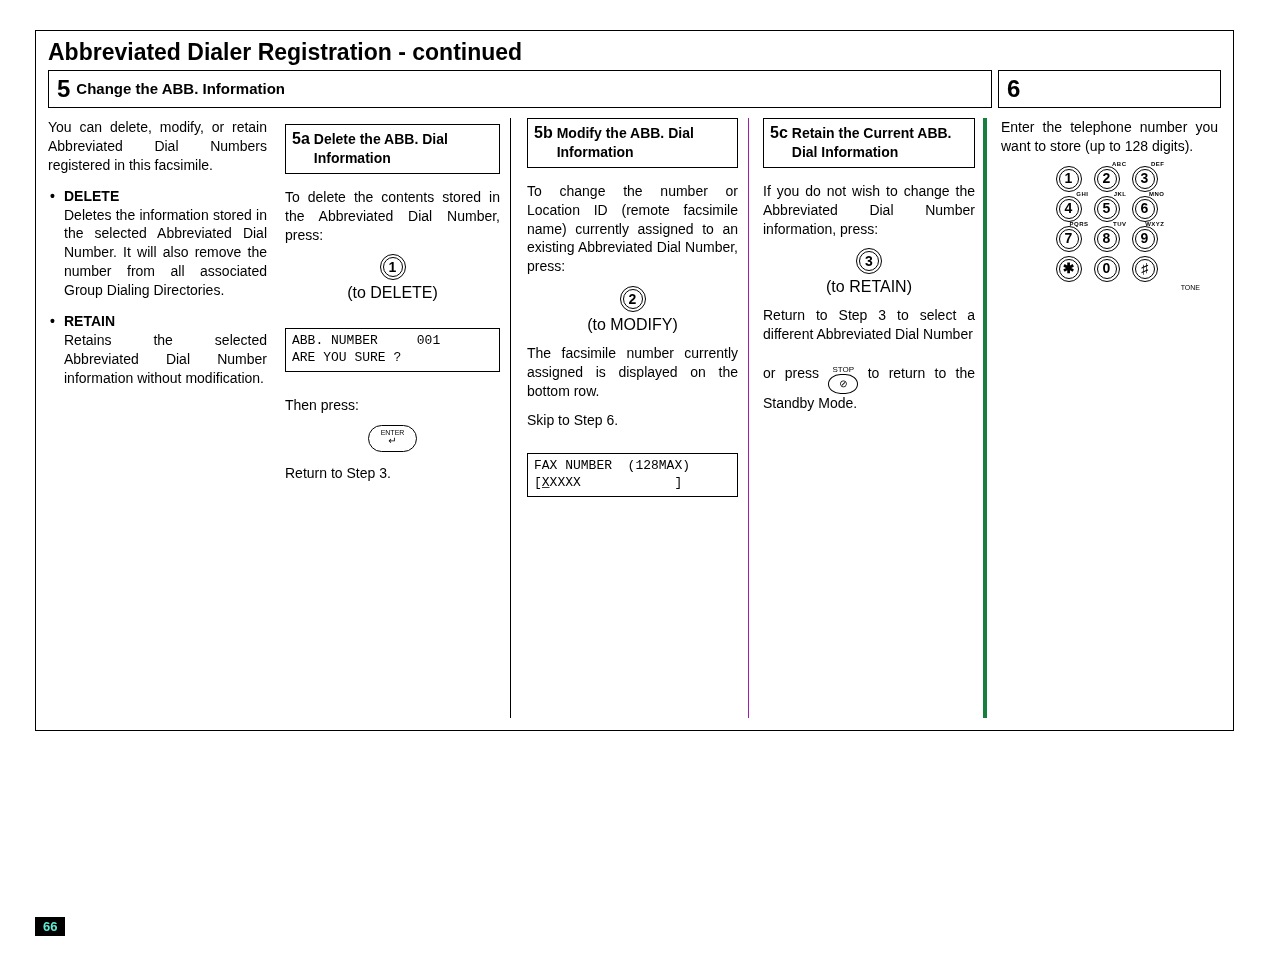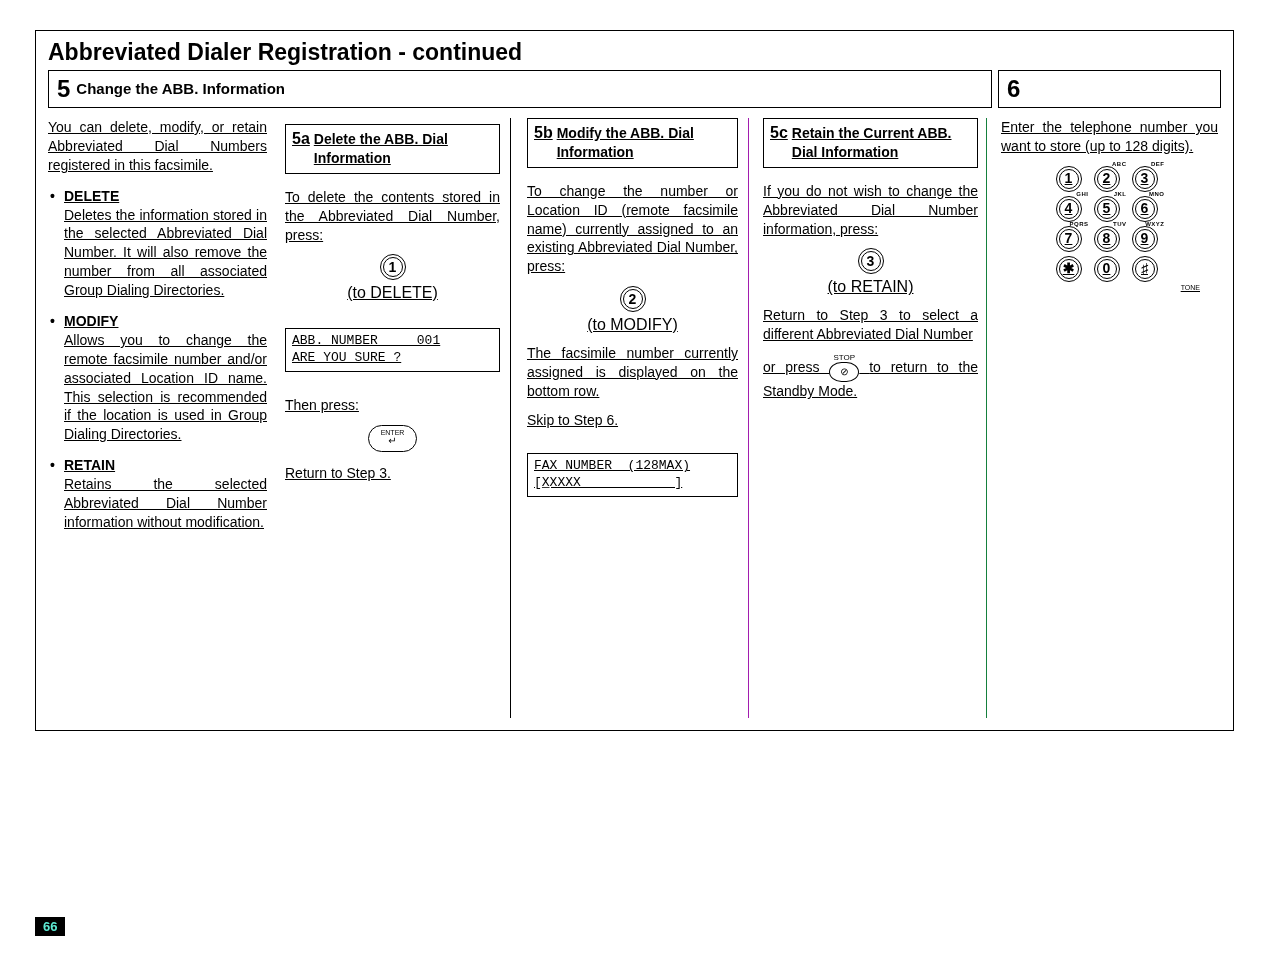--- a/index.html
+++ b/index.html
@@ -41,30 +41,29 @@
   }
   .header-text {
     font-size: 15px;
     font-weight: bold;
     padding-top: 3px;
   }
   .content-row {
     display: flex;
     gap: 6px;
     margin-top: 10px;
-    text-decoration: underline;
   }
   .col {
     font-size: 14px;
     line-height: 1.35;
   }
   .col-intro { width: 225px; padding-right: 6px; }
   .col-5a { width: 232px; border-right: 1px solid #000; padding: 6px 10px 0 6px; min-height: 600px;}
   .col-5b { width: 232px; border-right: 1px solid #a21caf; padding: 0 10px; min-height: 600px;}
-  .col-5c { width: 232px; border-right: 1px solid #15803d; padding: 0 8px; min-height: 600px;}
+  .col-5c { width: 232px; border-right: 4px solid #15803d; padding: 0 8px; min-height: 600px;}
   .col-6 { width: 225px; padding-left: 8px; }
   .sub-header {
     border: 1.5px solid #000;
     padding: 5px 6px;
     margin-bottom: 14px;
     display: flex;
     align-items: flex-start;
     gap: 4px;
   }
   .sub-num { font-size: 16px; font-weight: bold; line-height: 1.1;}
@@ -185,24 +184,20 @@
   <div class="content-row">
 
     <div class="col col-intro">
       <p class="intro-text">You can delete, modify, or retain Abbreviated Dial Numbers registered in this facsimile.</p>
       <ul class="bullet-list">
         <li>
           <span class="bullet-title">DELETE</span>
           <span>Deletes the information stored in the selected Abbreviated Dial Number. It will also remove the number from all associated Group Dialing Directories.</span>
         </li>
         <li>
-          <span class="bullet-title">MODIFY</span>
-          <span>Allows you to change the remote facsimile number and/or associated Location ID  name. This selection is recommended if the location is used in Group Dialing Directories.</span>
-        </li>
-        <li>
           <span class="bullet-title">RETAIN</span>
           <span>Retains the selected Abbreviated Dial Number information without modification.</span>
         </li>
       </ul>
     </div>
 
     <div class="col col-5a">
       <div class="sub-header">
         <span class="sub-num">5a</span>
         <span class="sub-text">Delete the ABB. Dial Information</span>
@@ -246,21 +241,21 @@
         <span class="sub-text">Retain the Current ABB. Dial Information</span>
       </div>
       <p class="para">If you do not wish to change the Abbreviated Dial Number information, press:</p>
       <div class="key-wrap">
         <span class="key-circle">3</span>
       </div>
       <div class="center key-label">(to RETAIN)</div>
       <p class="para" style="margin-top:8px;">Return to Step 3 to select a different Abbreviated Dial Number</p>
       <p class="para">
         <span>or press </span>
-        <span style="display:inline-block;vertical-align:middle;">
+        <span style="display:inline-block;vertical-align:middle;margin-top:12px;">
           <span class="stop-label" style="display:block;">STOP</span>
           <span class="stop-btn"></span>
         </span>
         <span> to return to the Standby Mode.</span>
       </p>
     </div>
 
     <div class="col col-6">
       <p class="para">Enter the telephone number you want to store (up to 128 digits).</p>
       <div class="keypad">

